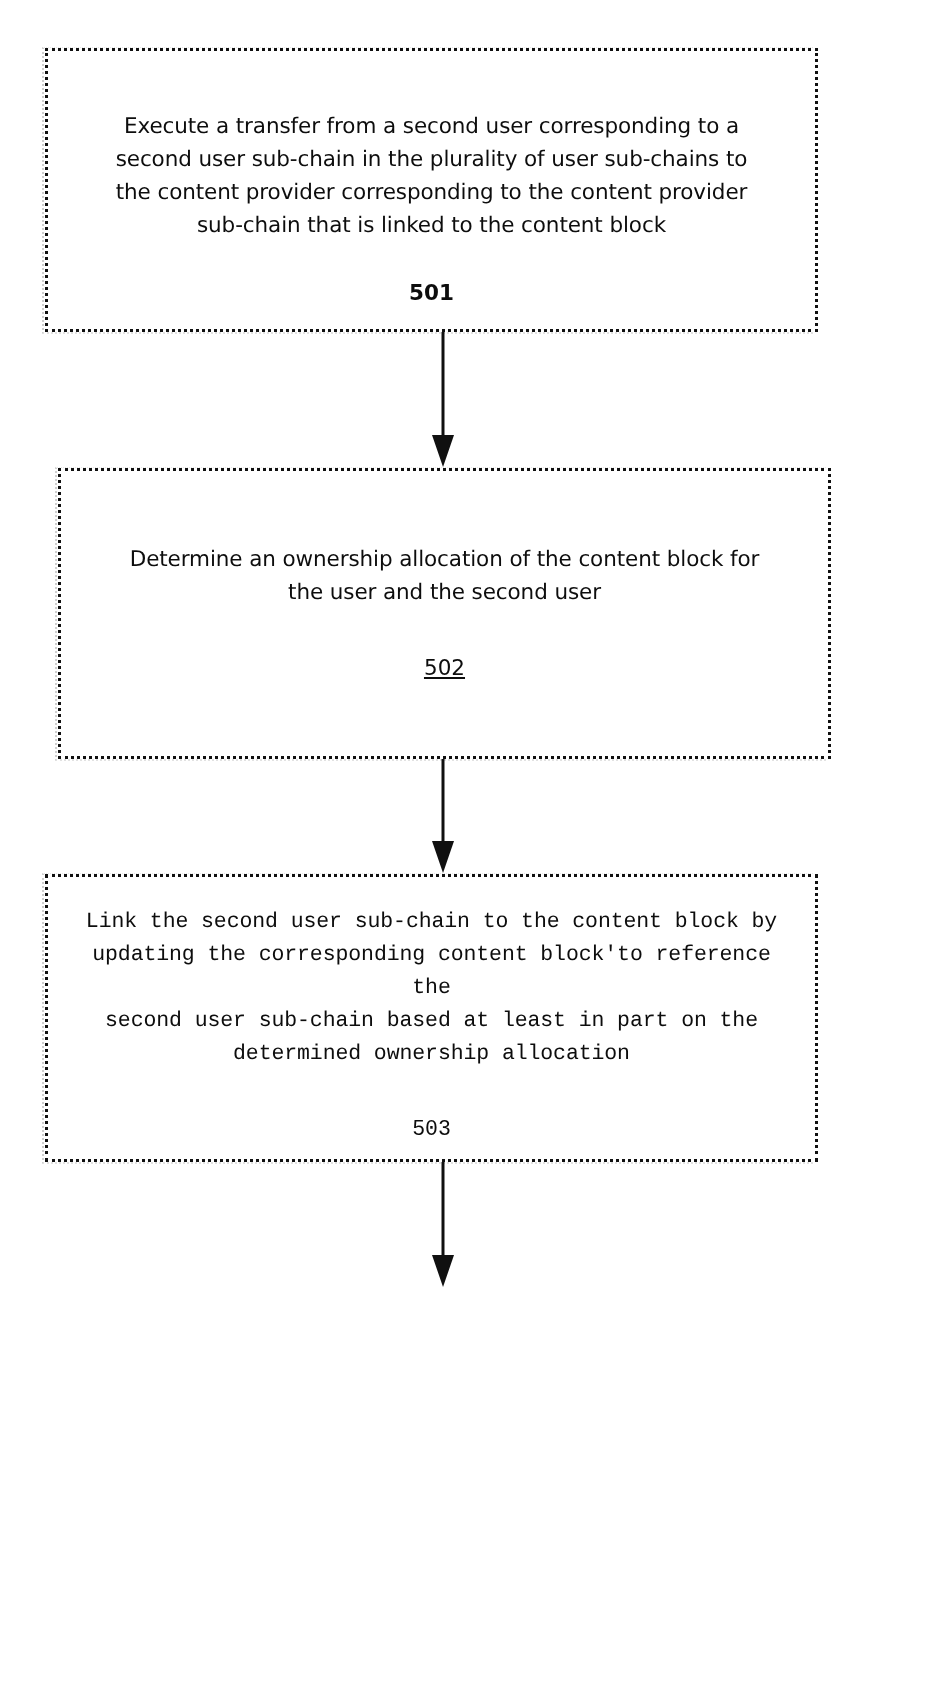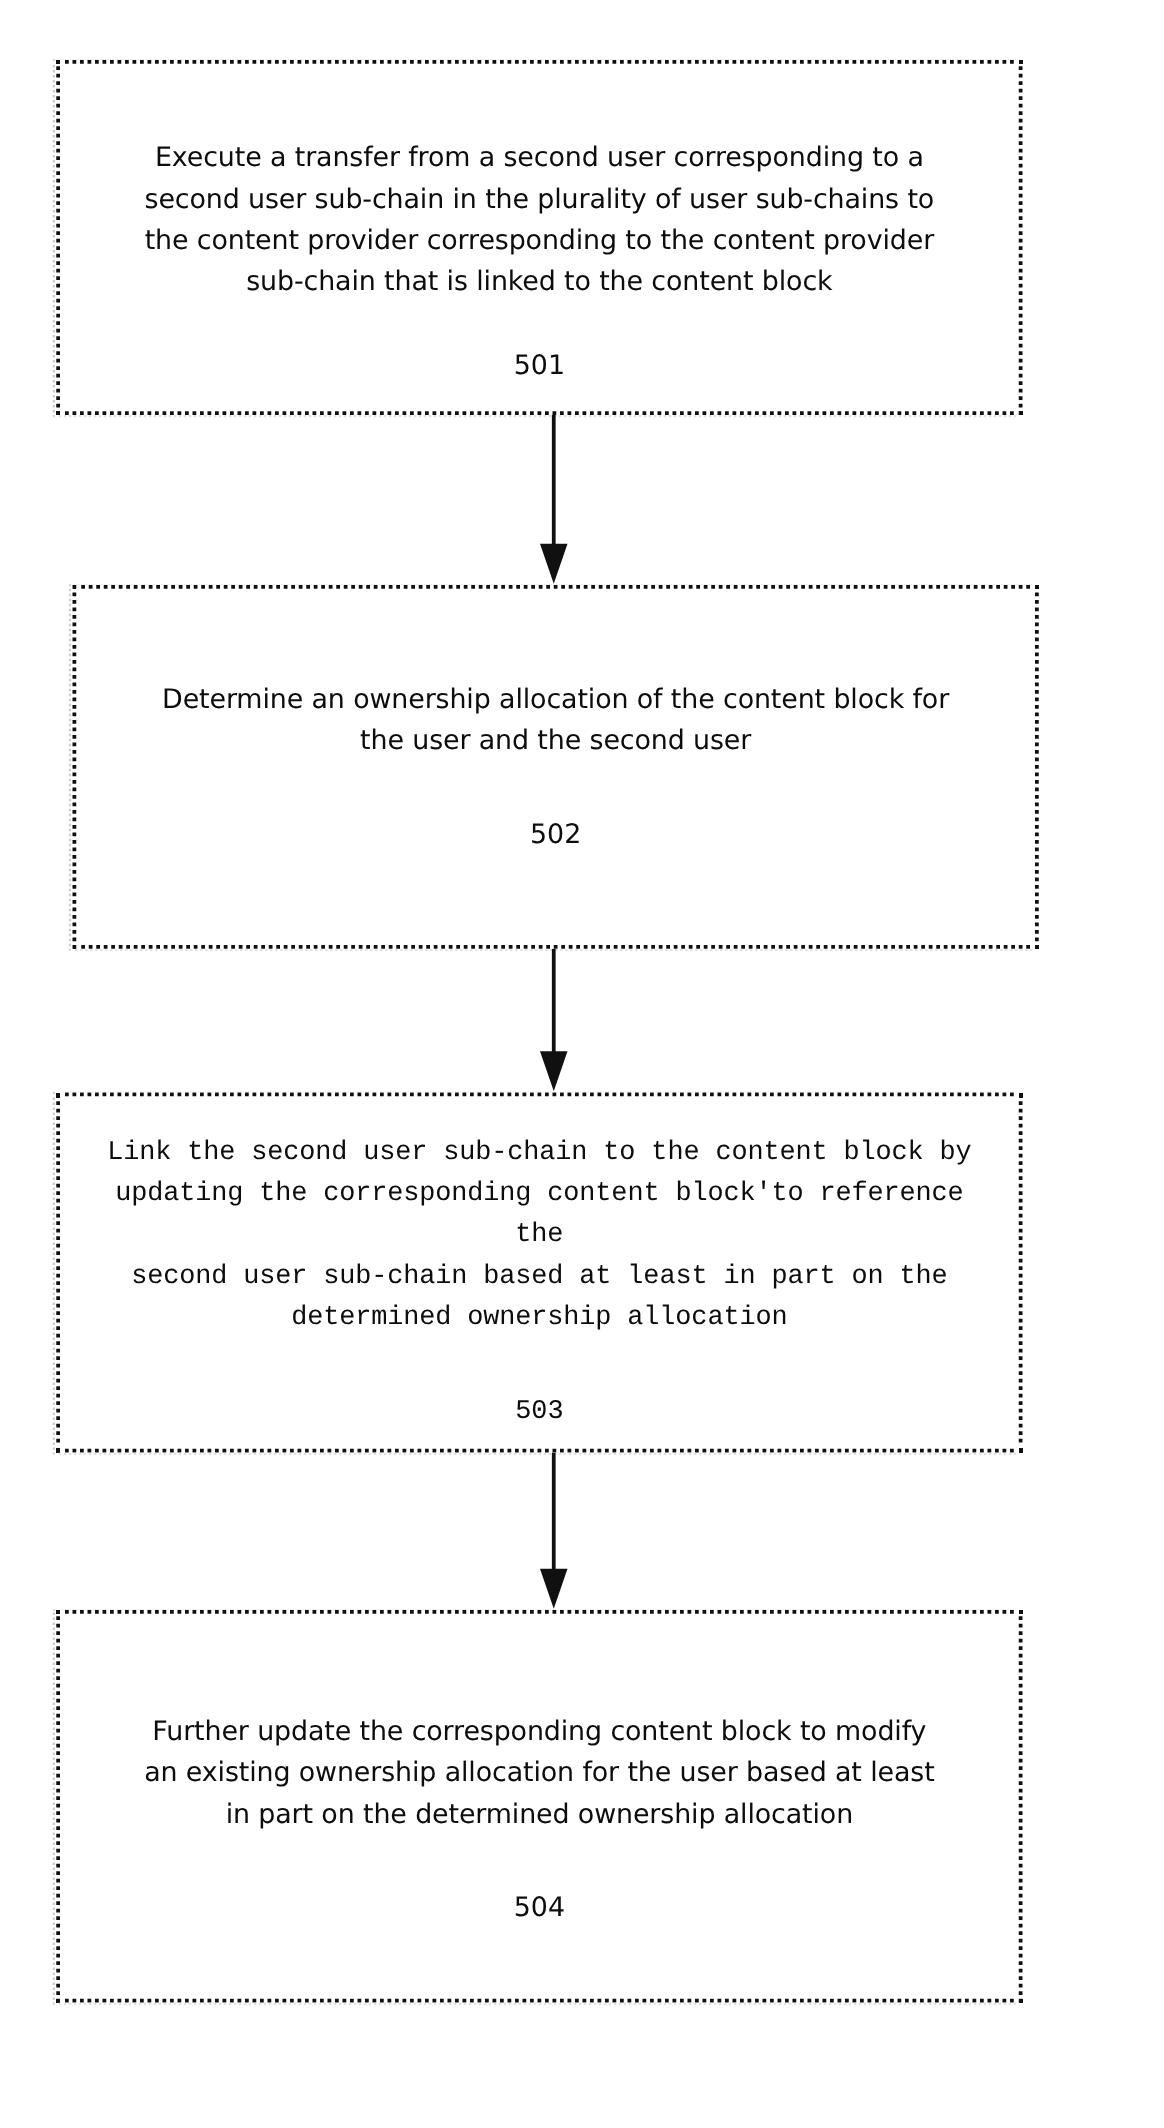--- a/index.html
+++ b/index.html
@@ -70,22 +70,22 @@
   #node-501 { left: 45px;  top: 48px;   width: 773px; height: 284px; }
   #node-502 { left: 58px;  top: 468px;  width: 773px; height: 291px; }
   #node-503 { left: 45px;  top: 874px;  width: 773px; height: 288px; font-family: Liberation Mono, monospace; }
   #node-504 { left: 45px;  top: 1288px; width: 773px; height: 314px; }
 
   #node-501 .node-text { padding-top: 38px; }
   #node-502 .node-text { padding-top: 0px; }
   #node-503 .node-text { padding-top: 16px; }
   #node-504 .node-text { padding-top: 22px; }
 
-  #node-501 .node-number { margin-top: 34px; }
-  #node-502 .node-number { margin-top: 42px; }
+  #node-501 .node-number { margin-top: 34px; font-weight: bold; }
+  #node-502 .node-number { margin-top: 42px; text-decoration: underline; }
   #node-503 .node-number { margin-top: 42px; }
   #node-504 .node-number { margin-top: 42px; }
 
   
   .connector {
     position: absolute;
     left: 431px;
   }
   #connector-1 { top: 332px;  height: 136px; }
   #connector-2 { top: 759px;  height: 115px; }
@@ -126,20 +126,14 @@
 second user sub-chain based at least in part on the
 determined ownership allocation</div>
     <div class="node-number">503</div>
   </div>
 
   <svg class="connector" id="connector-3" width="24" height="126" viewBox="0 0 24 126">
     <line x1="12" y1="0" x2="12" y2="100" stroke="#101010" stroke-width="3"></line>
     <polygon points="12,125 1,93 23,93" fill="#101010"></polygon>
   </svg>
 
-  <div class="node" id="node-504">
-    <div class="node-text">Further update the corresponding content block to modify
-an existing ownership allocation for the user based at least
-in part on the determined ownership allocation</div>
-    <div class="node-number">504</div>
-  </div>
 
 </div>
 
 </body></html>

